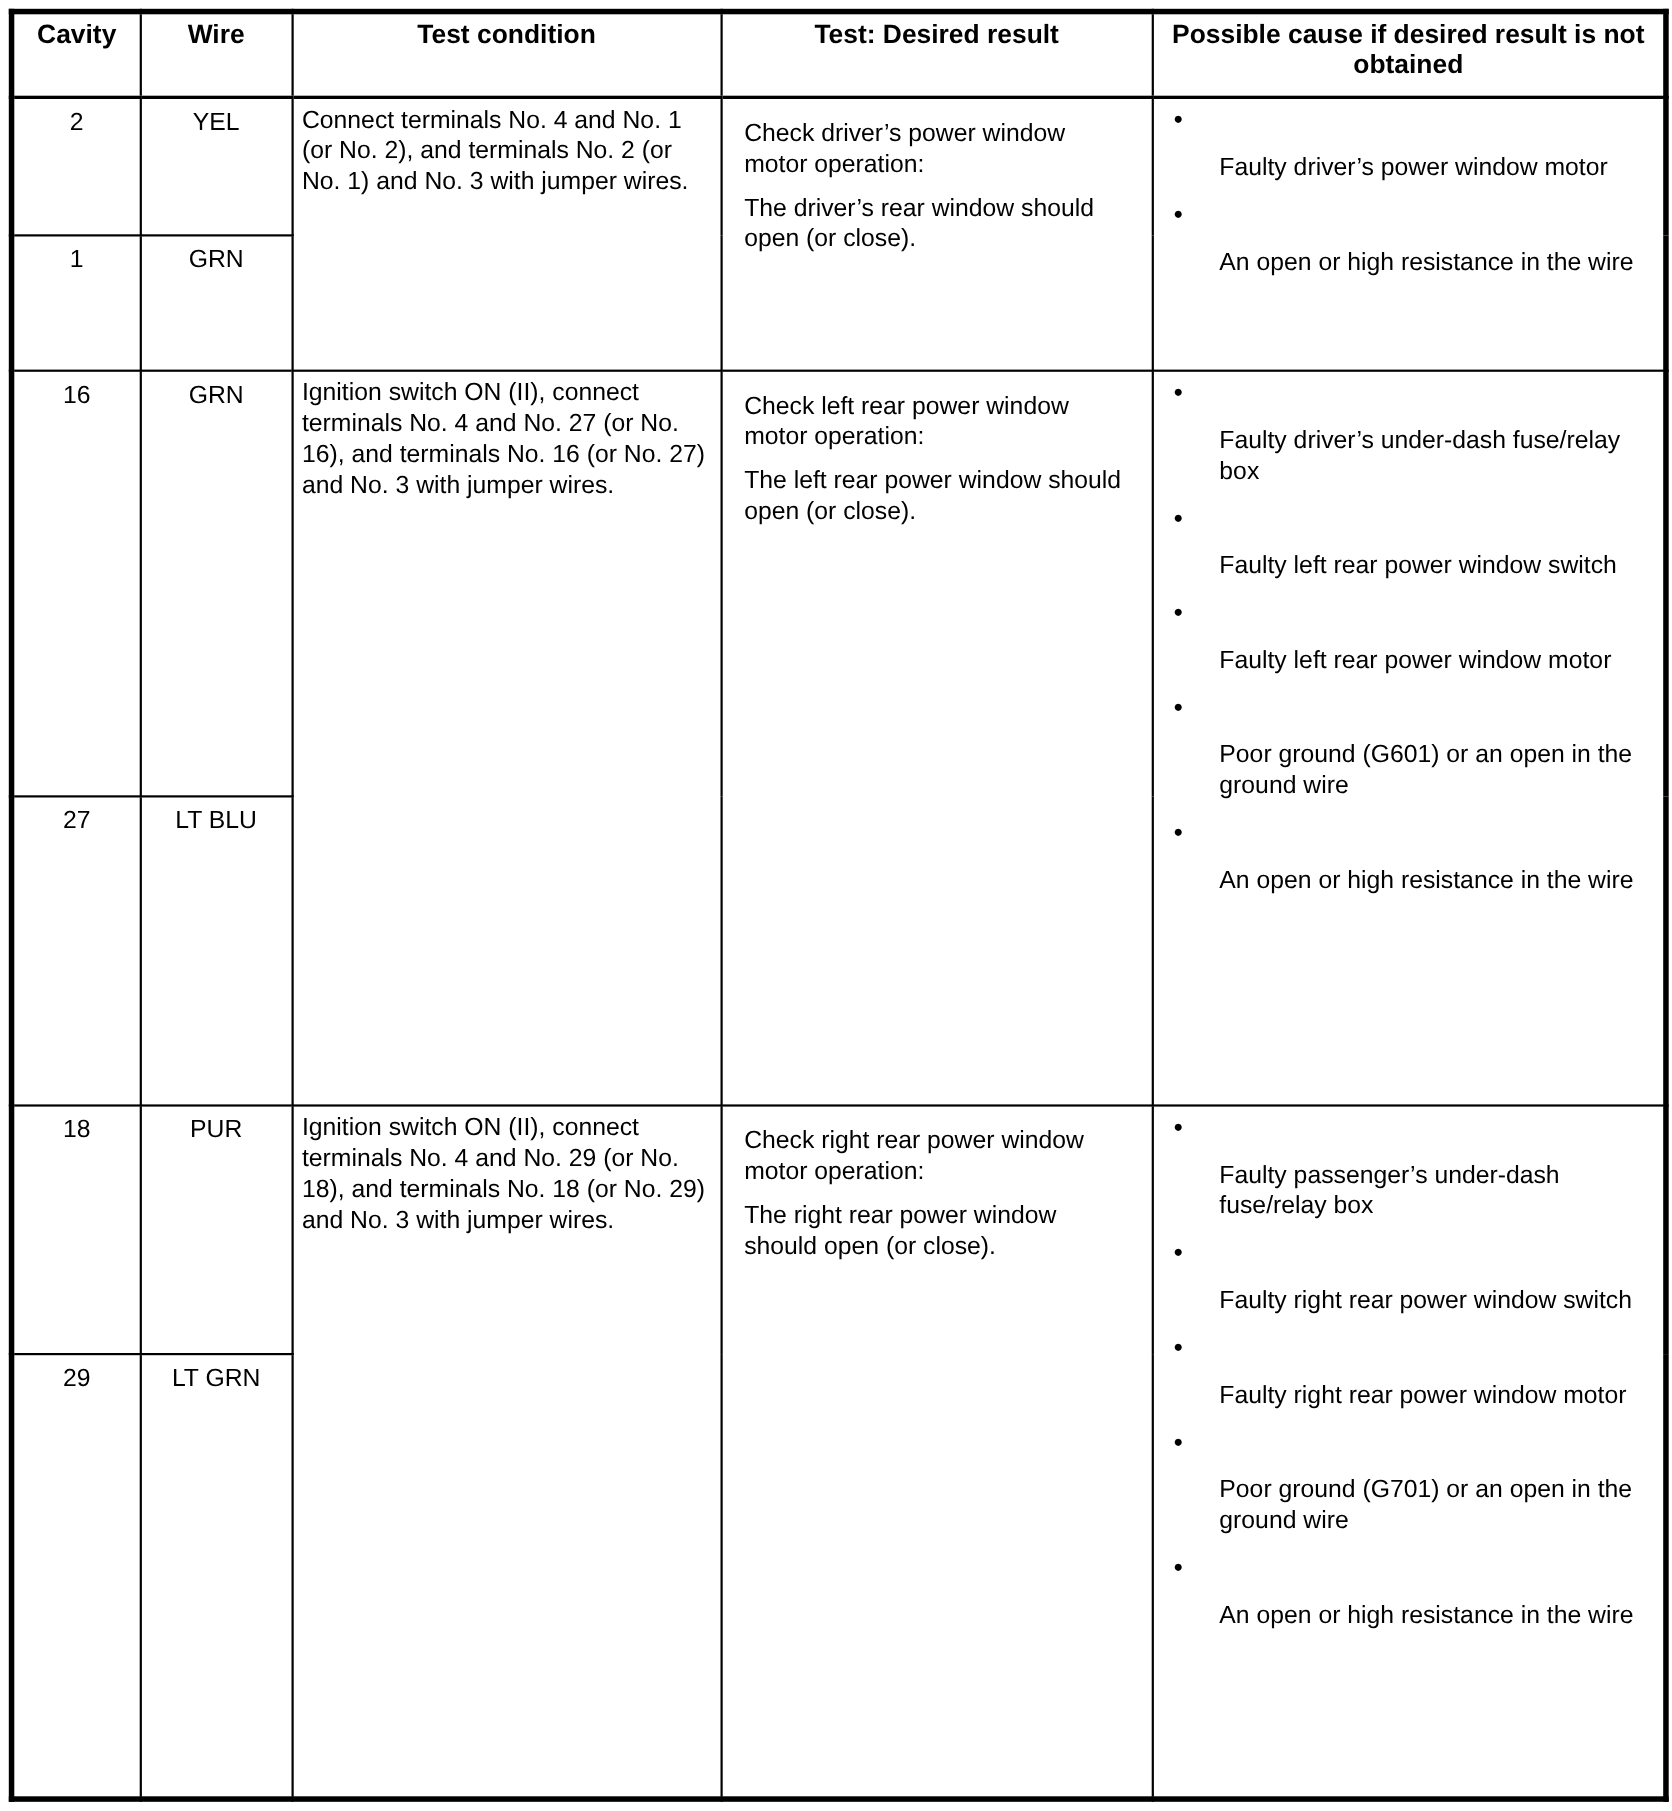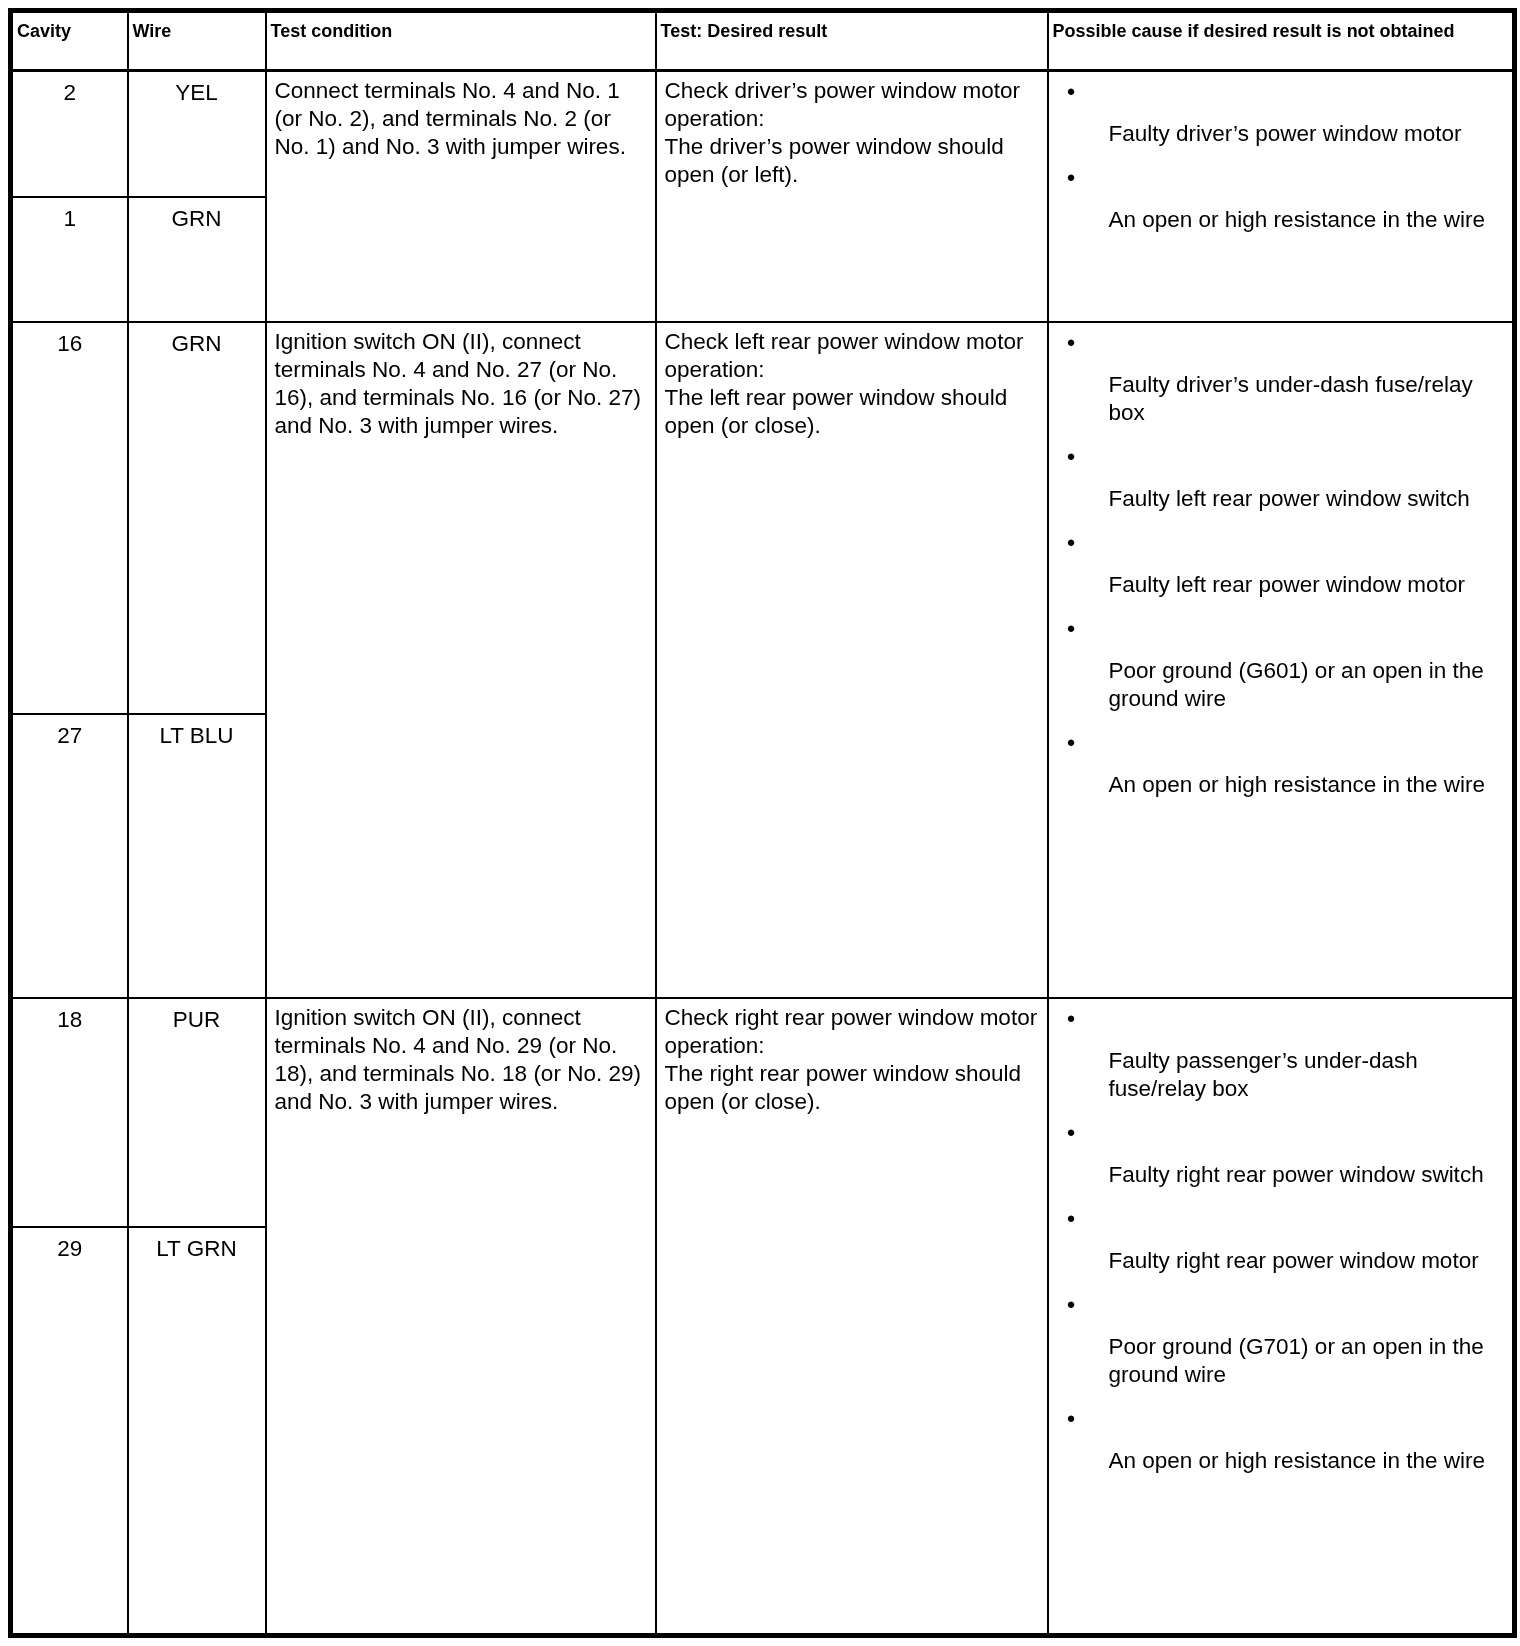--- a/index.html
+++ b/index.html
@@ -15,38 +15,38 @@
     border-collapse: collapse; table-layout: fixed;
     border: 5px solid #000;
   }
   col.c-cavity { width: 117px; }
   col.c-wire   { width: 138px; }
   col.c-cond   { width: 390px; }
   col.c-result { width: 392px; }
   col.c-cause  { width: 467px; }
   th {
     border: 2px solid #000; border-bottom: 3px solid #000;
-    font-size: 18px; font-weight: bold; text-align: left;
+    font-size: 24px; font-weight: bold; text-align: center;
     vertical-align: top; padding: 5px 4px 15px 4px; height: 60px;
     line-height: 27px;
   }
   td {
     border: 2px solid #000; vertical-align: top;
     font-size: 22.5px; line-height: 28px;
   }
   td.cav, td.wire { text-align: center; padding-top: 7px; }
   td.cond, td.res { padding: 5px 6px 6px 8px; }
   td.causes { padding: 10px 8px 6px 18px; }
   .h122 { height: 122px; } .h120 { height: 120px; }
   .h310 { height: 376px; } .h312 { height: 273px; }
   .h313 { height: 220px; } .h393 { height: 393px; }
   .cause { margin-bottom: 20px; }
   .bullet { display: block; font-size: 15px; line-height: 18px; }
   .cause-text { margin-top: 20px; margin-left: 42px; }
-  .res-line { margin: 0; }
+  .res-line { margin: 12px; }
 </style>
 </head>
 <body>
 
 <div class="sheet">
   <table class="spec">
     <colgroup>
       <col class="c-cavity">
         <col class="c-wire">
         <col class="c-cond">
@@ -65,21 +65,21 @@
     <tbody>
 
       <tr>
         <td class="cav h122">2</td>
         <td class="wire">YEL</td>
         <td class="cond" rowspan="2">
           <div>Connect terminals No. 4  and No. 1  (or No. 2),  and terminals No. 2 (or No. 1)  and No. 3  with jumper wires.</div>
         </td>
         <td class="res" rowspan="2">
           <div class="res-line">Check driver’s power window motor operation:</div>
-          <div class="res-line">The driver’s power window should open (or left).</div>
+          <div class="res-line">The driver’s rear window should open (or close).</div>
         </td>
         <td class="causes" rowspan="2">
           <div class="cause">
             <span class="bullet">●</span>
             <div class="cause-text">Faulty driver’s power window motor</div>
           </div>
           <div class="cause">
             <span class="bullet">●</span>
             <div class="cause-text">An open or high resistance in the wire</div>
           </div>

